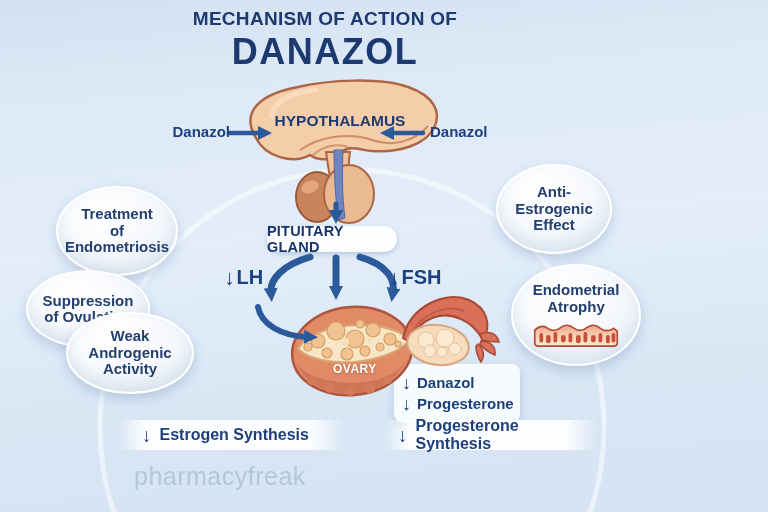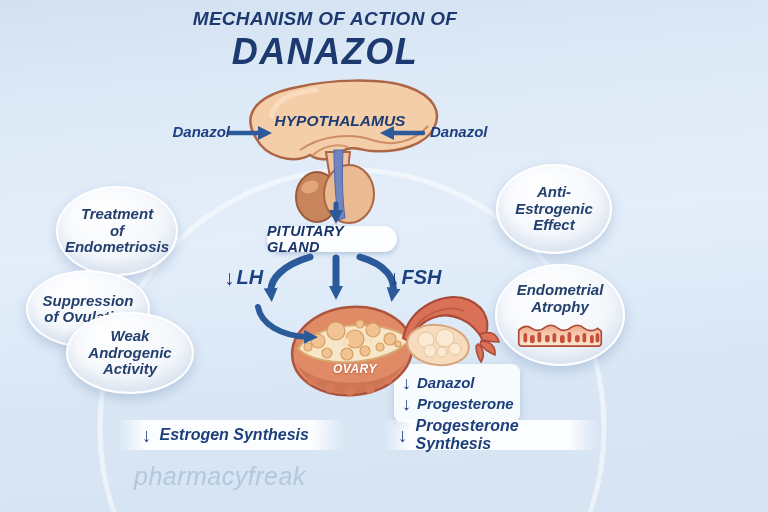--- a/index.html
+++ b/index.html
@@ -1,20 +1,19 @@
 <!DOCTYPE html>
 <html><head>
 <meta charset="utf-8">
 <style>
   html,body{margin:0;padding:0;}
   .stage{
     position:relative;width:768px;height:512px;overflow:hidden;
     font-family:"Liberation Sans",sans-serif;
     background:linear-gradient(175deg,#d2e1f1 0%,#dde9f6 18%,#e4eefa 45%,#d9e7f5 72%,#d5e3f2 100%);
-    font-style:italic;
   }
   .layer{position:absolute;left:0;top:0;}
   svg{display:block;}
   .abs{position:absolute;}
   .z1{z-index:1;} .z2{z-index:2;} .z3{z-index:3;}
   .title{left:130px;top:8px;width:390px;text-align:center;color:#1c3a70;}
   .title-1{font-size:19px;font-weight:800;letter-spacing:.3px;}
   .title-2{font-size:36px;font-weight:800;letter-spacing:1.5px;margin-top:1px;}
   .organ-label{font-weight:800;color:#1d3c72;text-align:center;}
   .hypo-label{left:268px;top:92px;width:144px;font-size:15.5px;margin-top:20px;}
@@ -89,21 +88,21 @@
     <div class="bubble-text">Weak
 Androgenic
 Activity</div>
   </div>
 
   <div class="bubble z1" style="left:496px;top:164px;width:112px;height:86px">
     <div class="bubble-text">Anti-
 Estrogenic
 Effect</div>
   </div>
-  <div class="bubble z1" style="left:495px;top:264px;width:126px;height:98px">
+  <div class="bubble z1" style="left:511px;top:264px;width:126px;height:98px">
     <div class="bubble-text">Endometrial
 Atrophy</div>
     <svg class="endo-icon" width="94" height="30" viewBox="0 0 94 32">
       <defs>
         <linearGradient id="eg" x1="0" y1="0" x2="0" y2="1">
           <stop offset="0" stop-color="#efa288"></stop>
           <stop offset="0.45" stop-color="#f7cdb0"></stop>
           <stop offset="1" stop-color="#fbe7d2"></stop>
         </linearGradient>
       </defs>

